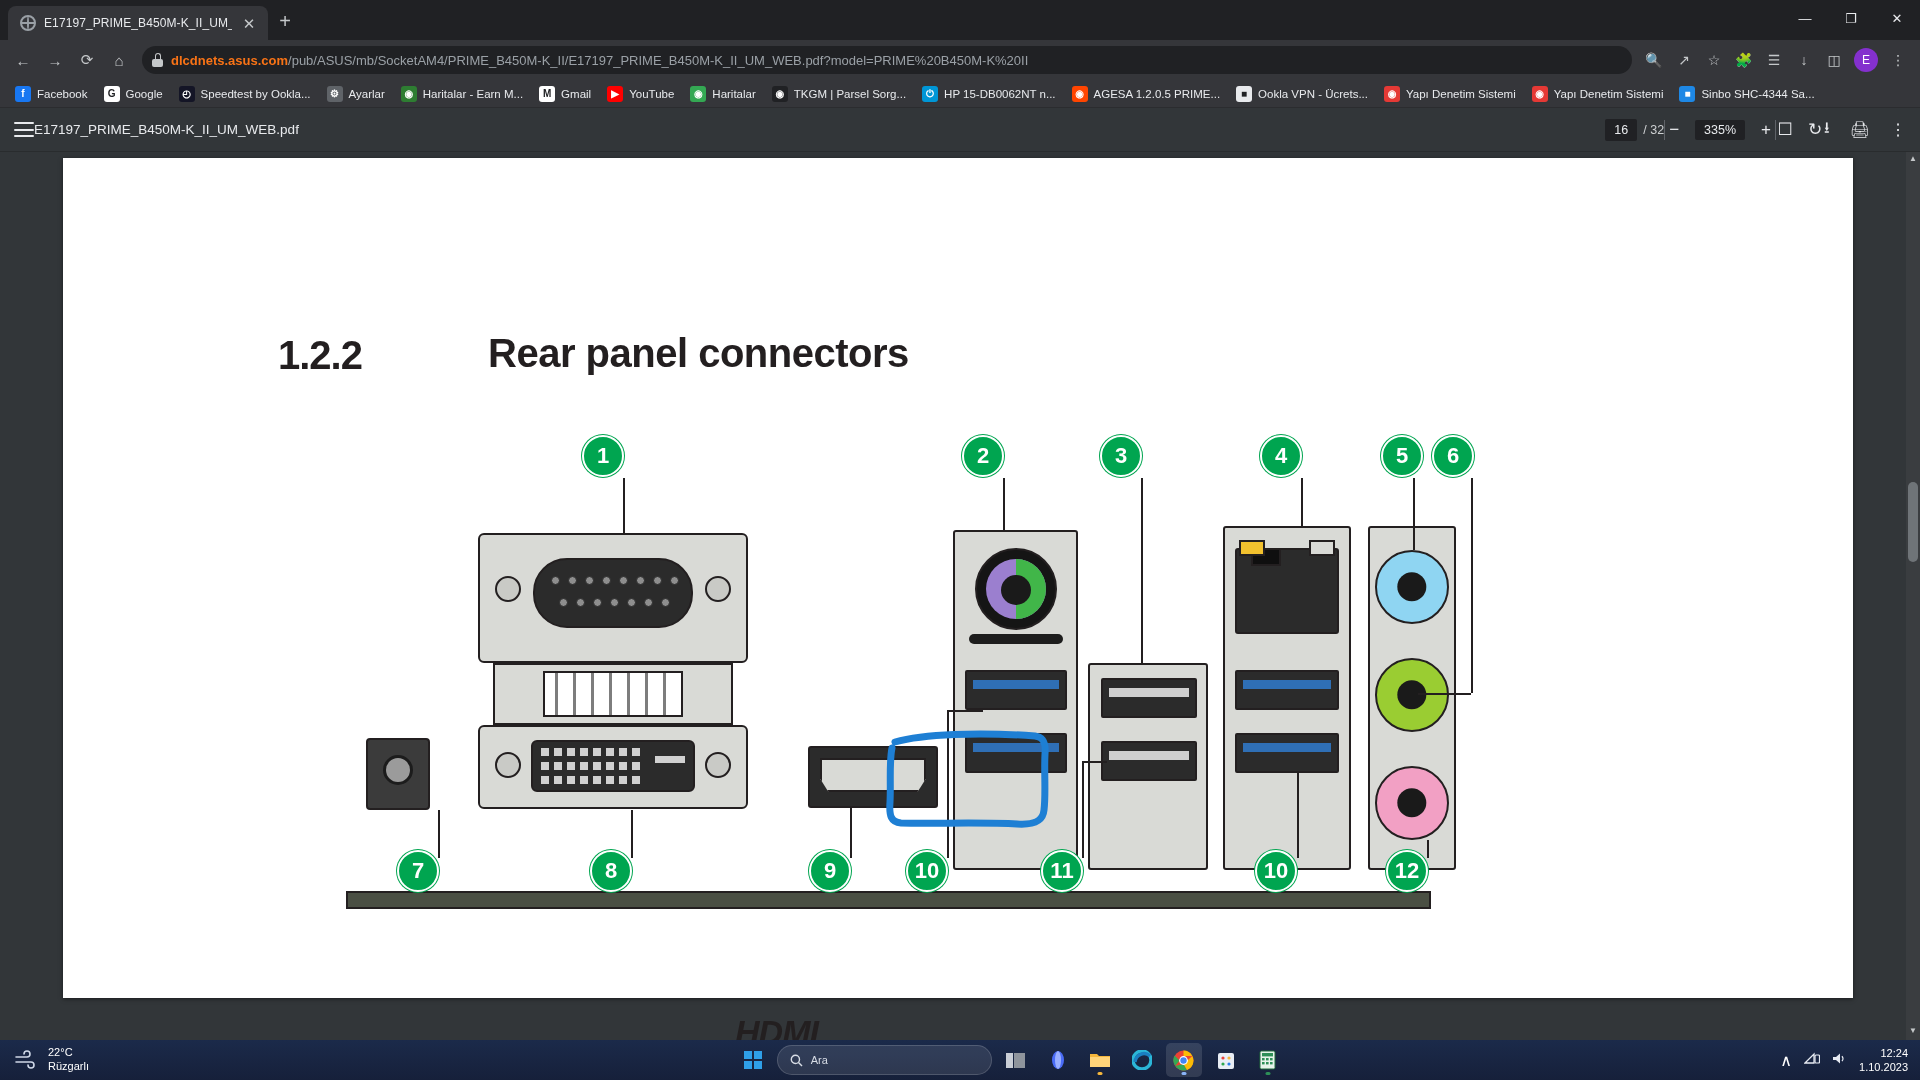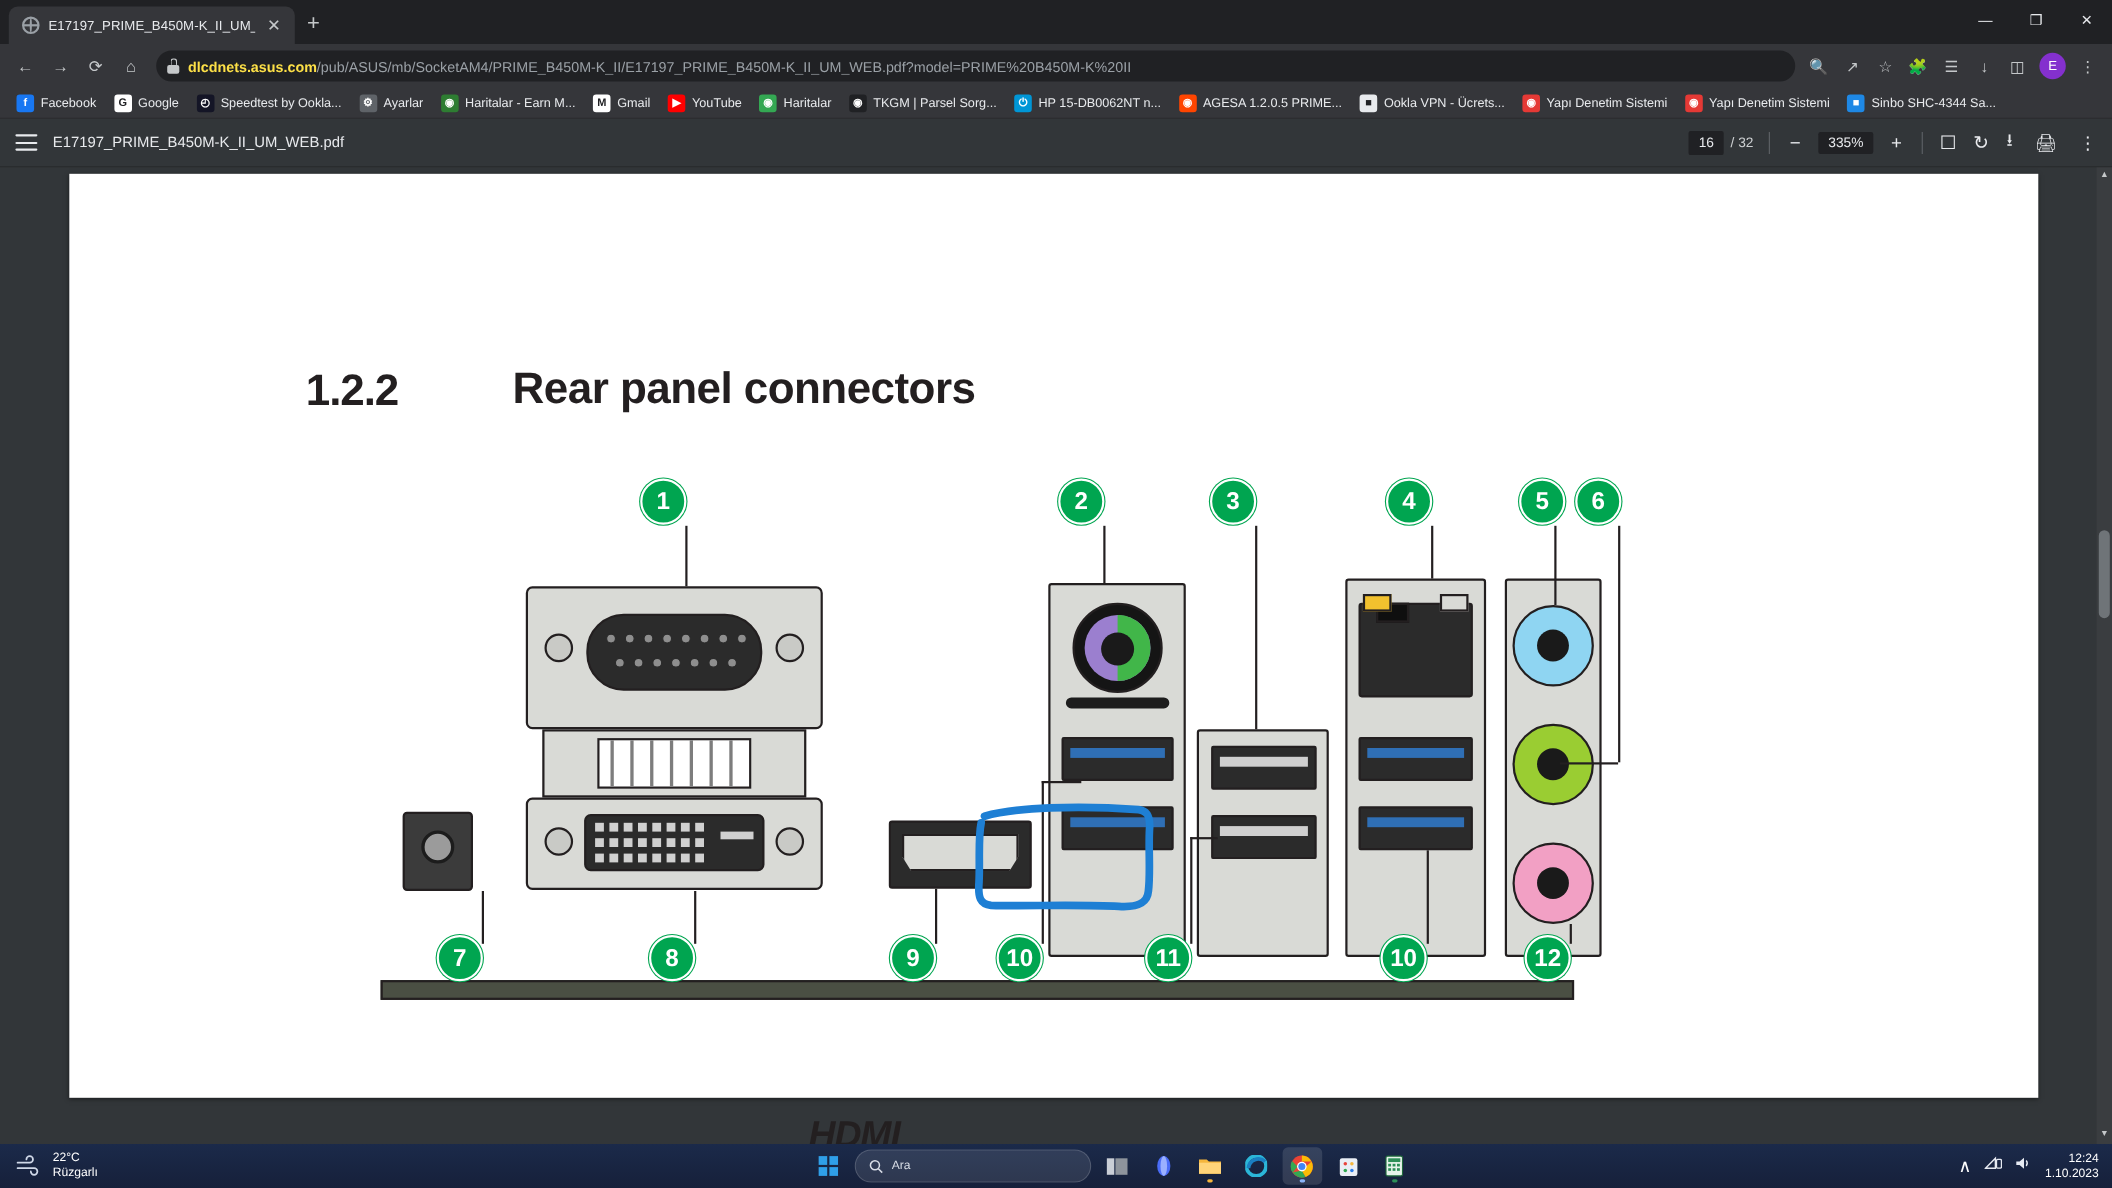--- a/index.html
+++ b/index.html
@@ -27,36 +27,36 @@
   
   .navbar { height:40px; background:#35363a; display:flex; align-items:center; padding:0 8px; gap:2px; }
   .navbtn { width:30px; height:30px; display:flex; align-items:center; justify-content:center;
             color:#c5c8ca; font-size:15px; border-radius:50%; flex:none;}
   .omnibox { flex:1; height:28px; background:#202124; border-radius:14px; display:flex; align-items:center;
              padding:0 10px; gap:8px; margin:0 6px; overflow:hidden; }
   .lock { width:11px; height:14px; position:relative; flex:none; }
   .lock .body{position:absolute;bottom:0;width:11px;height:8px;background:#c5c8ca;border-radius:2px;}
   .lock .shackle{position:absolute;top:0;left:2.5px;width:6px;height:6px;border:1.6px solid #c5c8ca;border-bottom:none;border-radius:3px 3px 0 0;}
   .url { font-size:13px; color:#9aa0a6; white-space:nowrap; overflow:hidden; }
-  .url b { color:#fde047; font-weight:700; }
+  .url b { color:#f97316; font-weight:700; }
   .omni-icons { display:flex; align-items:center; gap:2px; }
   .oi { width:28px; height:28px; display:flex; align-items:center; justify-content:center; color:#c5c8ca; font-size:14px; }
   .avatar { width:24px; height:24px; border-radius:50%; background:#8430ce; color:#fff; font-size:12px;
             display:flex; align-items:center; justify-content:center; margin:0 4px; }
 
   
   .bookmarks { height:28px; background:#35363a; display:flex; align-items:center; padding:0 8px; gap:2px;
                border-bottom:1px solid #2b2c2f; overflow:hidden;}
   .bm { display:flex; align-items:center; gap:6px; padding:3px 7px; border-radius:4px; flex:none; }
   .bm-label { color:#e8eaed; font-size:11.5px; white-space:nowrap; }
   .bmicon { width:16px; height:16px; border-radius:3px; flex:none; display:flex; align-items:center;
             justify-content:center; font-size:10px; font-weight:700; color:#fff; line-height:1;}
 
   
-  .pdfbar { height:44px; background:#323639; display:flex; align-items:center; padding:0 14px; gap:14px;
+  .pdfbar { height:44px; background:#323639; display:flex; align-items:center; padding:0 14px; 
             border-bottom:1px solid #292c2e;}
   .hamb { width:20px; height:15px; display:flex; flex-direction:column; justify-content:space-between; }
   .hamb i { display:block; height:2px; background:#e8eaed; border-radius:1px;}
   .pdfname { color:#e8eaed; font-size:13.5px; flex:1; }
   .pg { display:flex; align-items:center; gap:6px; color:#cdd0d2; font-size:12.5px;}
   .pgbox { background:#202124; color:#e8eaed; width:32px; height:22px; border-radius:2px;
            display:flex; align-items:center; justify-content:center; font-size:12.5px;}
   .vdiv { width:1px; height:20px; background:#5f6368; }
   .zm { display:flex; align-items:center; gap:12px; color:#e8eaed; font-size:13px;}
   .zmbox { background:#202124; color:#e8eaed; padding:3px 9px; border-radius:2px; font-size:12.5px;}
@@ -64,21 +64,21 @@
   .tb-right { display:flex; align-items:center; gap:20px; margin-left:auto; color:#e8eaed;}
 
   .pdfstage { height:calc(1040px - 40px - 40px - 28px - 44px); background:#323639; position:relative; overflow:hidden;}
   .page { position:absolute; left:63px; top:6px; width:1790px; height:840px; background:#fff;
           box-shadow:0 1px 4px rgba(0,0,0,.5); }
 
   
   .doc { position:relative; width:100%; height:100%; color:#231f20; }
   .sec-num { position:absolute; left:215px; top:175px; font-size:40px; font-weight:700; letter-spacing:-1px;
              font-family:"Liberation Sans", sans-serif;}
-  .sec-title { position:absolute; left:403px; top:173px; font-size:40px; font-weight:700; letter-spacing:-.5px;}
+  .sec-title { position:absolute; left:425px; top:173px; font-size:40px; font-weight:700; letter-spacing:-.5px;}
 
   .badge { position:absolute; width:42px; height:42px; border-radius:50%; background:#00a550; color:#fff;
            display:flex; align-items:center; justify-content:center; font-size:22px; font-weight:700;
            border:2px solid #fff; box-shadow:0 0 0 1px #00a550;}
   .lead { position:absolute; background:#231f20; width:2px; }
   .lead.h { height:2px; }
 
   .ann { position:absolute; pointer-events:none; }
 
   

